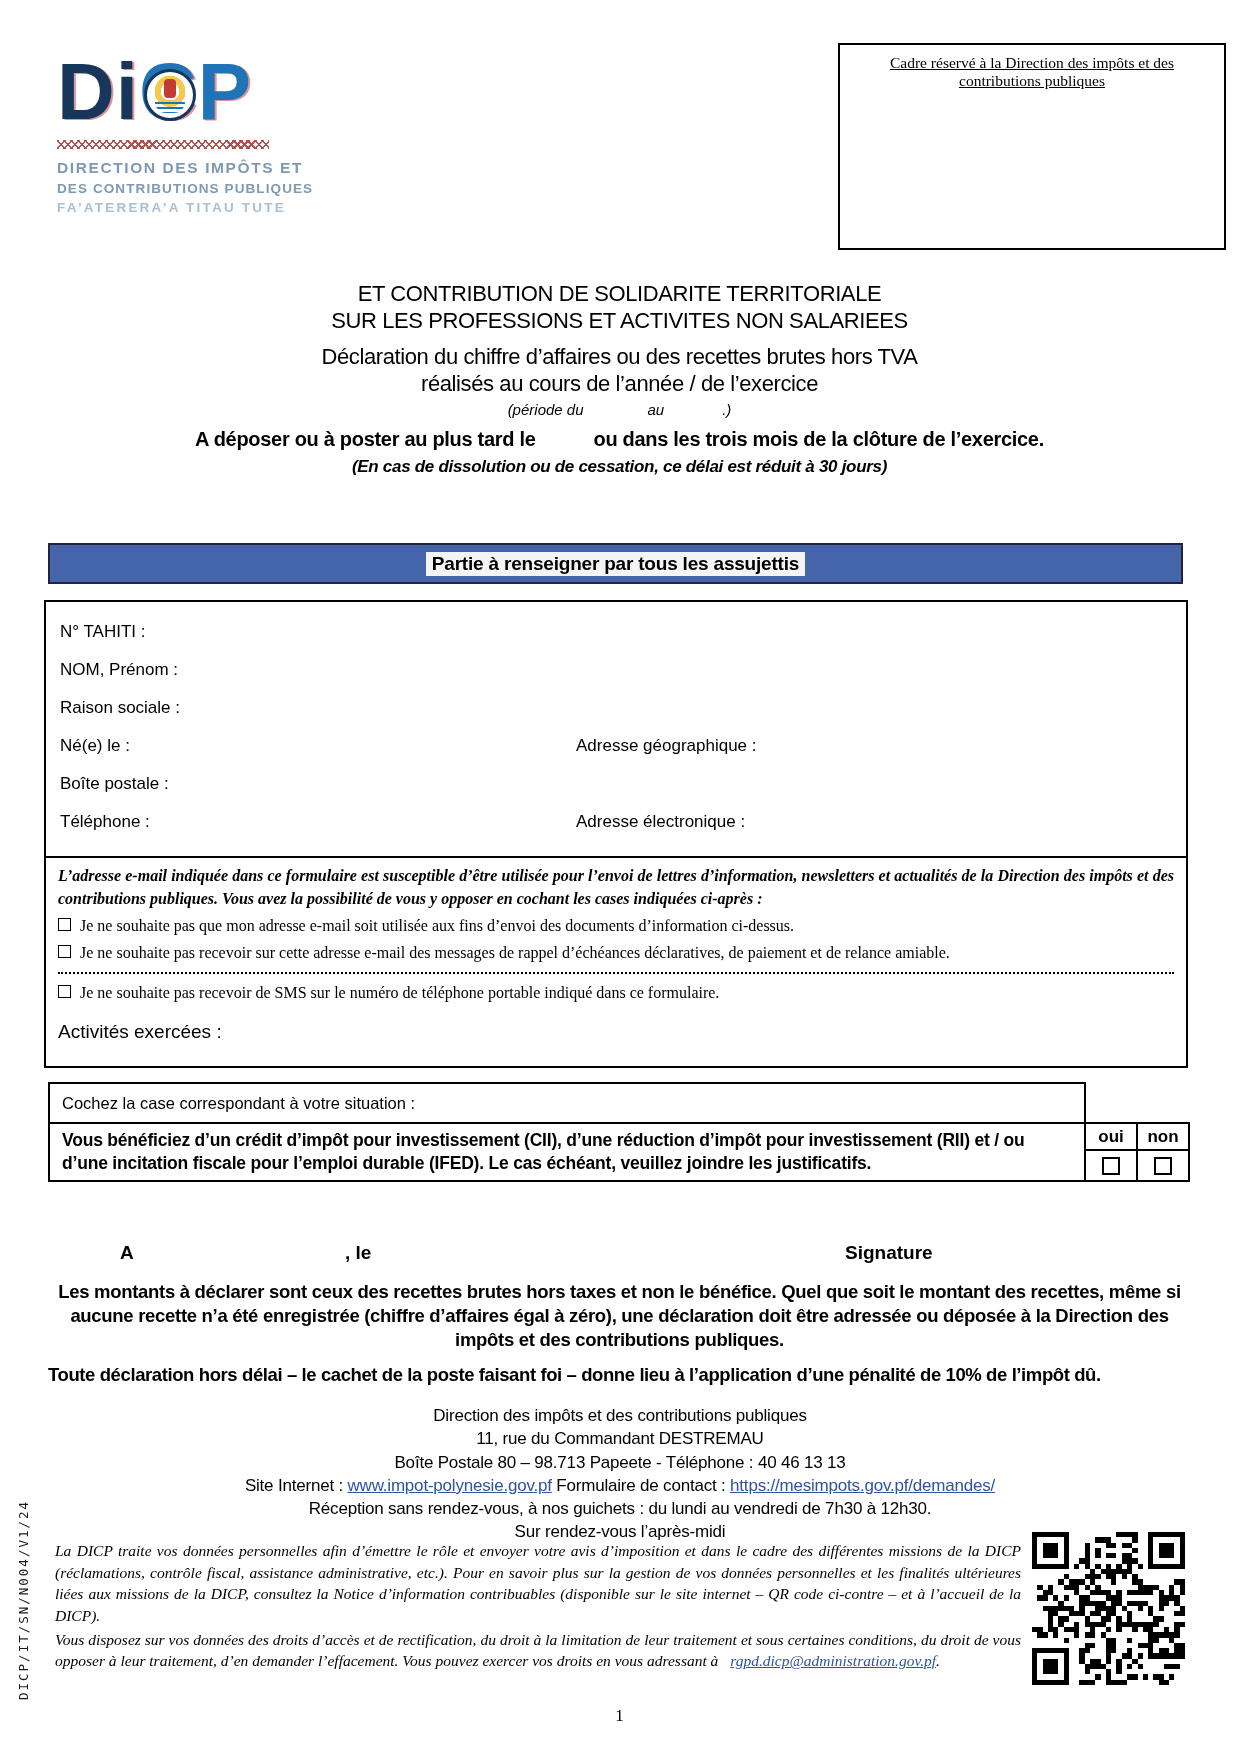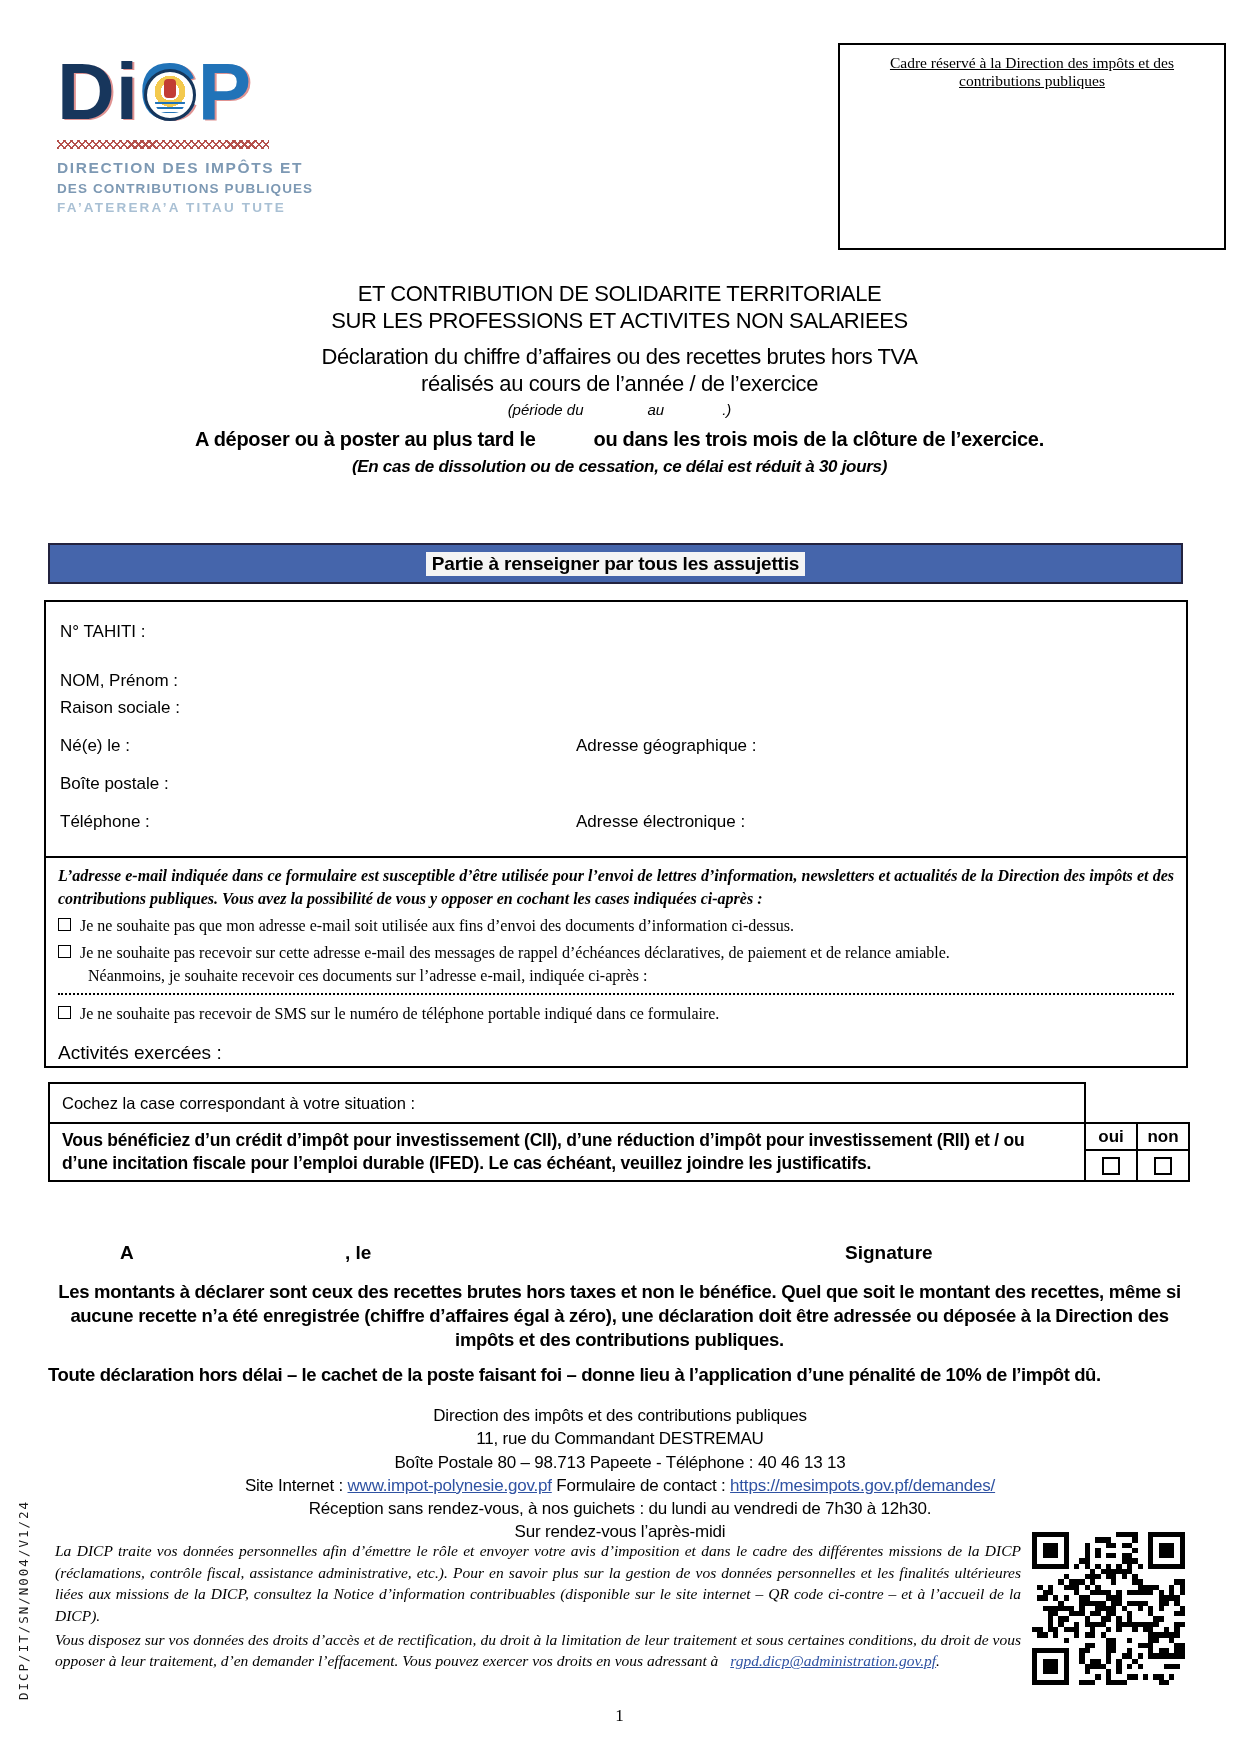--- a/index.html
+++ b/index.html
@@ -47,21 +47,21 @@
   
   .banner { position:absolute; left:48px; top:543px; width:1135px; height:41px; background:#4565ab; border:2px solid #23233f;
             display:flex; align-items:center; justify-content:center; }
   .banner-label { background:#f4f4f4; color:#000; font-weight:700; font-size:19px; padding:1px 6px; letter-spacing:-.2px; }
 
   
   .idbox { position:absolute; left:44px; top:600px; width:1144px; height:468px; border:2px solid #000; }
   .idfields { position:relative; height:256px; border-bottom:2px solid #000; font-size:17px; }
   .idfields .fl { position:absolute; left:14px; }
   .idfields .fr { position:absolute; left:530px; }
-  .r1 { top:20px; } .r2 { top:58px;margin-top:11px; } .r3 { top:96px; } .r4 { top:134px; } .r5 { top:172px; } .r6 { top:210px; }
+  .r1 { top:20px; } .r2 { top:58px; } .r3 { top:96px; } .r4 { top:134px; } .r5 { top:172px; } .r6 { top:210px; }
   .notice-area { padding:7px 12px 0 12px; font-family:"Liberation Serif", serif; font-size:16px; }
   .notice-intro { font-weight:700; font-style:italic; line-height:1.42; text-align:justify; }
   .optrow { display:flex; gap:9px; margin-top:5px; line-height:1.35; }
   .cbx { flex:0 0 auto; width:13px; height:13px; border:1.7px solid #000; margin-top:3px; background:#fff; }
   .neanmoins { margin-left:30px; margin-top:3px; }
   .dotline { margin-top:8px; border-bottom:2px dotted #000; height:1px; }
   .smsrow { margin-top:8px; }
   .activities { margin-top:18px; font-family:"Liberation Sans", sans-serif; font-size:19px; }
 
   
@@ -147,21 +147,20 @@
     <div class="notice-area">
       <p class="notice-intro">L’adresse e-mail indiquée dans ce formulaire est susceptible d’être utilisée pour l’envoi de lettres d’information, newsletters et actualités de la Direction des impôts et des contributions publiques. Vous avez la possibilité de vous y opposer en cochant les cases indiquées ci-après :</p>
       <div class="optrow">
         <span class="cbx"></span>
         <span>Je ne souhaite pas que mon adresse e-mail soit utilisée aux fins d’envoi des documents d’information ci-dessus.</span>
       </div>
       <div class="optrow">
         <span class="cbx"></span>
         <span>Je ne souhaite pas recevoir sur cette adresse e-mail des messages de rappel d’échéances déclaratives, de paiement et de relance amiable.</span>
       </div>
-      <div class="neanmoins">Néanmoins, je souhaite recevoir ces documents sur l’adresse e-mail, indiquée ci-après :</div>
       <div class="dotline"></div>
       <div class="optrow smsrow">
         <span class="cbx"></span>
         <span>Je ne souhaite pas recevoir de SMS sur le numéro de téléphone portable indiqué dans ce formulaire.</span>
       </div>
       <div class="activities">Activités exercées :</div>
     </div>
   </div>
 
   <div class="sit-table">

